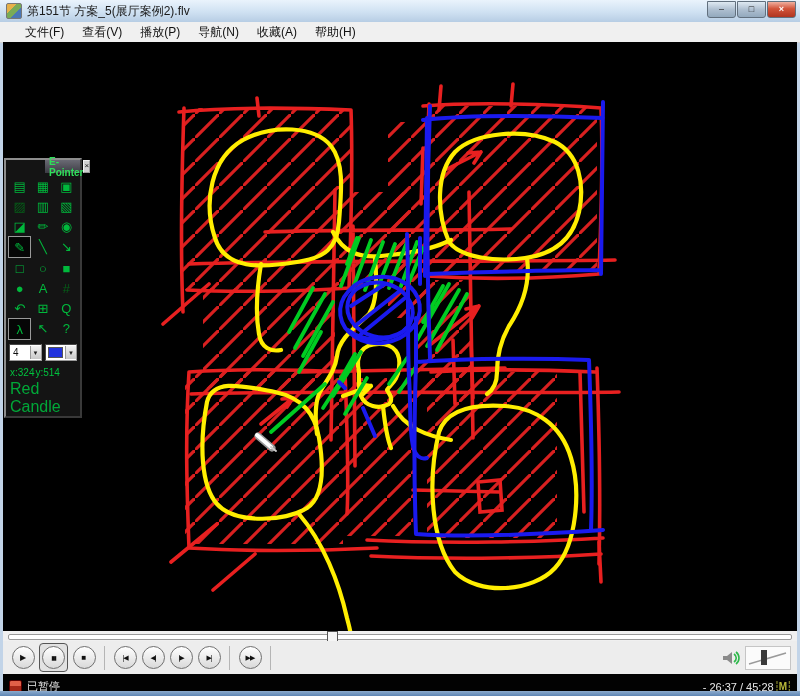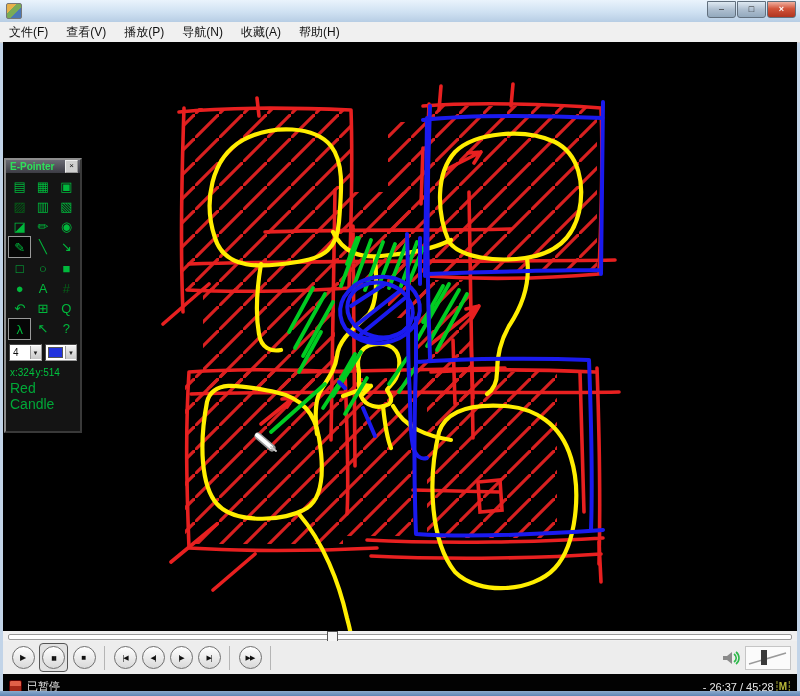--- a/index.html
+++ b/index.html
@@ -12,46 +12,46 @@
   .appicon{width:14px;height:14px;margin:0 5px 0 6px;border:1px solid #777;border-radius:2px;
     background:linear-gradient(135deg,#e7b14a 0 34%,#79ab57 34% 64%,#4a77b5 64%);}
   .title-text{font-size:12px;color:#1a1a1a;}
   .winbtns{margin-left:auto;display:flex;margin-right:4px;margin-top:-4px;}
   .wbtn{width:27px;height:15px;border:1px solid #62707e;border-radius:0 0 3px 3px;
     display:flex;align-items:center;justify-content:center;font-size:9px;color:#fff;
     background:linear-gradient(#dfe9f2,#aebfd0 50%,#93a9bd);color:#222;margin-left:1px;}
   .wbtn.close{background:linear-gradient(#f0b0a0,#d2543a 45%,#b03520);color:#fff;font-weight:bold;}
   
   .menubar{position:absolute;left:0;top:22px;right:0;height:20px;background:#f0f0f0;
-    border-bottom:1px solid #d6d6d6;display:flex;align-items:center;padding-left:0;}
+    border-bottom:1px solid #d6d6d6;display:flex;align-items:center;padding-left:16px;}
   .menu-item{font-size:12px;color:#111;padding:2px 9px;}
   
   .video{position:absolute;left:3px;right:3px;top:42px;height:589px;background:#000;}
   .video svg{display:block;width:100%;height:100%;}
   
   .ep{position:absolute;left:4px;top:158px;width:74px;background:#141414;
     border:2px outset #8d8d8d;z-index:5;}
   .ep-title{height:13px;background:linear-gradient(#6a6a74,#3c3c44);display:flex;align-items:center;
-    padding:0 2px 0 4px;}
+    padding:0 2px 0 4px;margin-left:39px;}
   .ep-title span{color:#2fe05a;font-size:10px;font-weight:bold;flex:1;}
   .ep-close{width:11px;height:11px;background:#cfcfcf;border:1px outset #eee;color:#111;
     font-size:8px;line-height:9px;text-align:center;}
   .ep-grid{display:grid;grid-template-columns:repeat(3,1fr);padding:3px 2px 1px 2px;}
   .ep-tool{height:20px;display:flex;align-items:center;justify-content:center;
     color:#00b93c;font-size:13px;}
   .ep-tool.dim{color:#056018;}
   .ep-tool.sel{border:1px solid #9a9a9a;background:#060606;}
   .ep-combos{display:flex;gap:3px;padding:3px 3px 2px 3px;}
   .combo{flex:1;height:15px;background:#fff;border:1px inset #999;display:flex;align-items:center;}
   .combo .val{flex:1;font-size:10px;color:#111;padding-left:3px;}
   .combo .swatch{flex:1;height:9px;margin:0 2px;background:#2233dd;border:1px solid #555;}
   .combo .drop{width:10px;height:13px;background:linear-gradient(#f2f2f2,#c9c9c9);
     border-left:1px solid #999;font-size:6px;color:#222;display:flex;align-items:center;justify-content:center;}
   .ep-coords{padding:4px 4px 0 4px;font-size:10px;color:#00c23e;display:flex;gap:1px;}
-  .ep-status{padding:2px 4px 19px 4px;font-size:14px;color:#00a838;}
+  .ep-status{padding:2px 4px 0 4px;font-size:16px;color:#00a838;}
   
   .seek{position:absolute;left:3px;right:3px;top:631px;height:10px;background:#f0f0f0;}
   .seek-groove{position:absolute;left:5px;right:5px;top:3px;height:4px;background:#fff;
     border:1px solid #9a9a9a;border-radius:2px;}
   .seek-thumb{position:absolute;left:324px;top:0px;width:9px;height:11px;background:#f5f5f5;
     border:1px solid #555;}
   
   .controls{position:absolute;left:3px;right:3px;top:641px;height:33px;background:#ededed;
     display:flex;align-items:center;padding-left:6px;}
   .cbtn{width:21px;height:21px;border:1px solid #707070;border-radius:50%;
@@ -74,20 +74,21 @@
   .bstrip{position:absolute;left:0;right:0;top:691px;height:5px;
     background:linear-gradient(#8cabcd,#5d85b4);}
 </style>
 </head>
 <body>
 
 <div class="window">
 
   <div class="titlebar">
     <div class="appicon"></div>
+    <div class="title-text">第151节  方案_5(展厅案例2).flv</div>
     <div class="winbtns">
       <div class="wbtn">–</div>
       <div class="wbtn">□</div>
       <div class="wbtn close">×</div>
     </div>
   </div>
 
   <div class="menubar">
     <span class="menu-item">文件(F)</span>
     <span class="menu-item">查看(V)</span>

